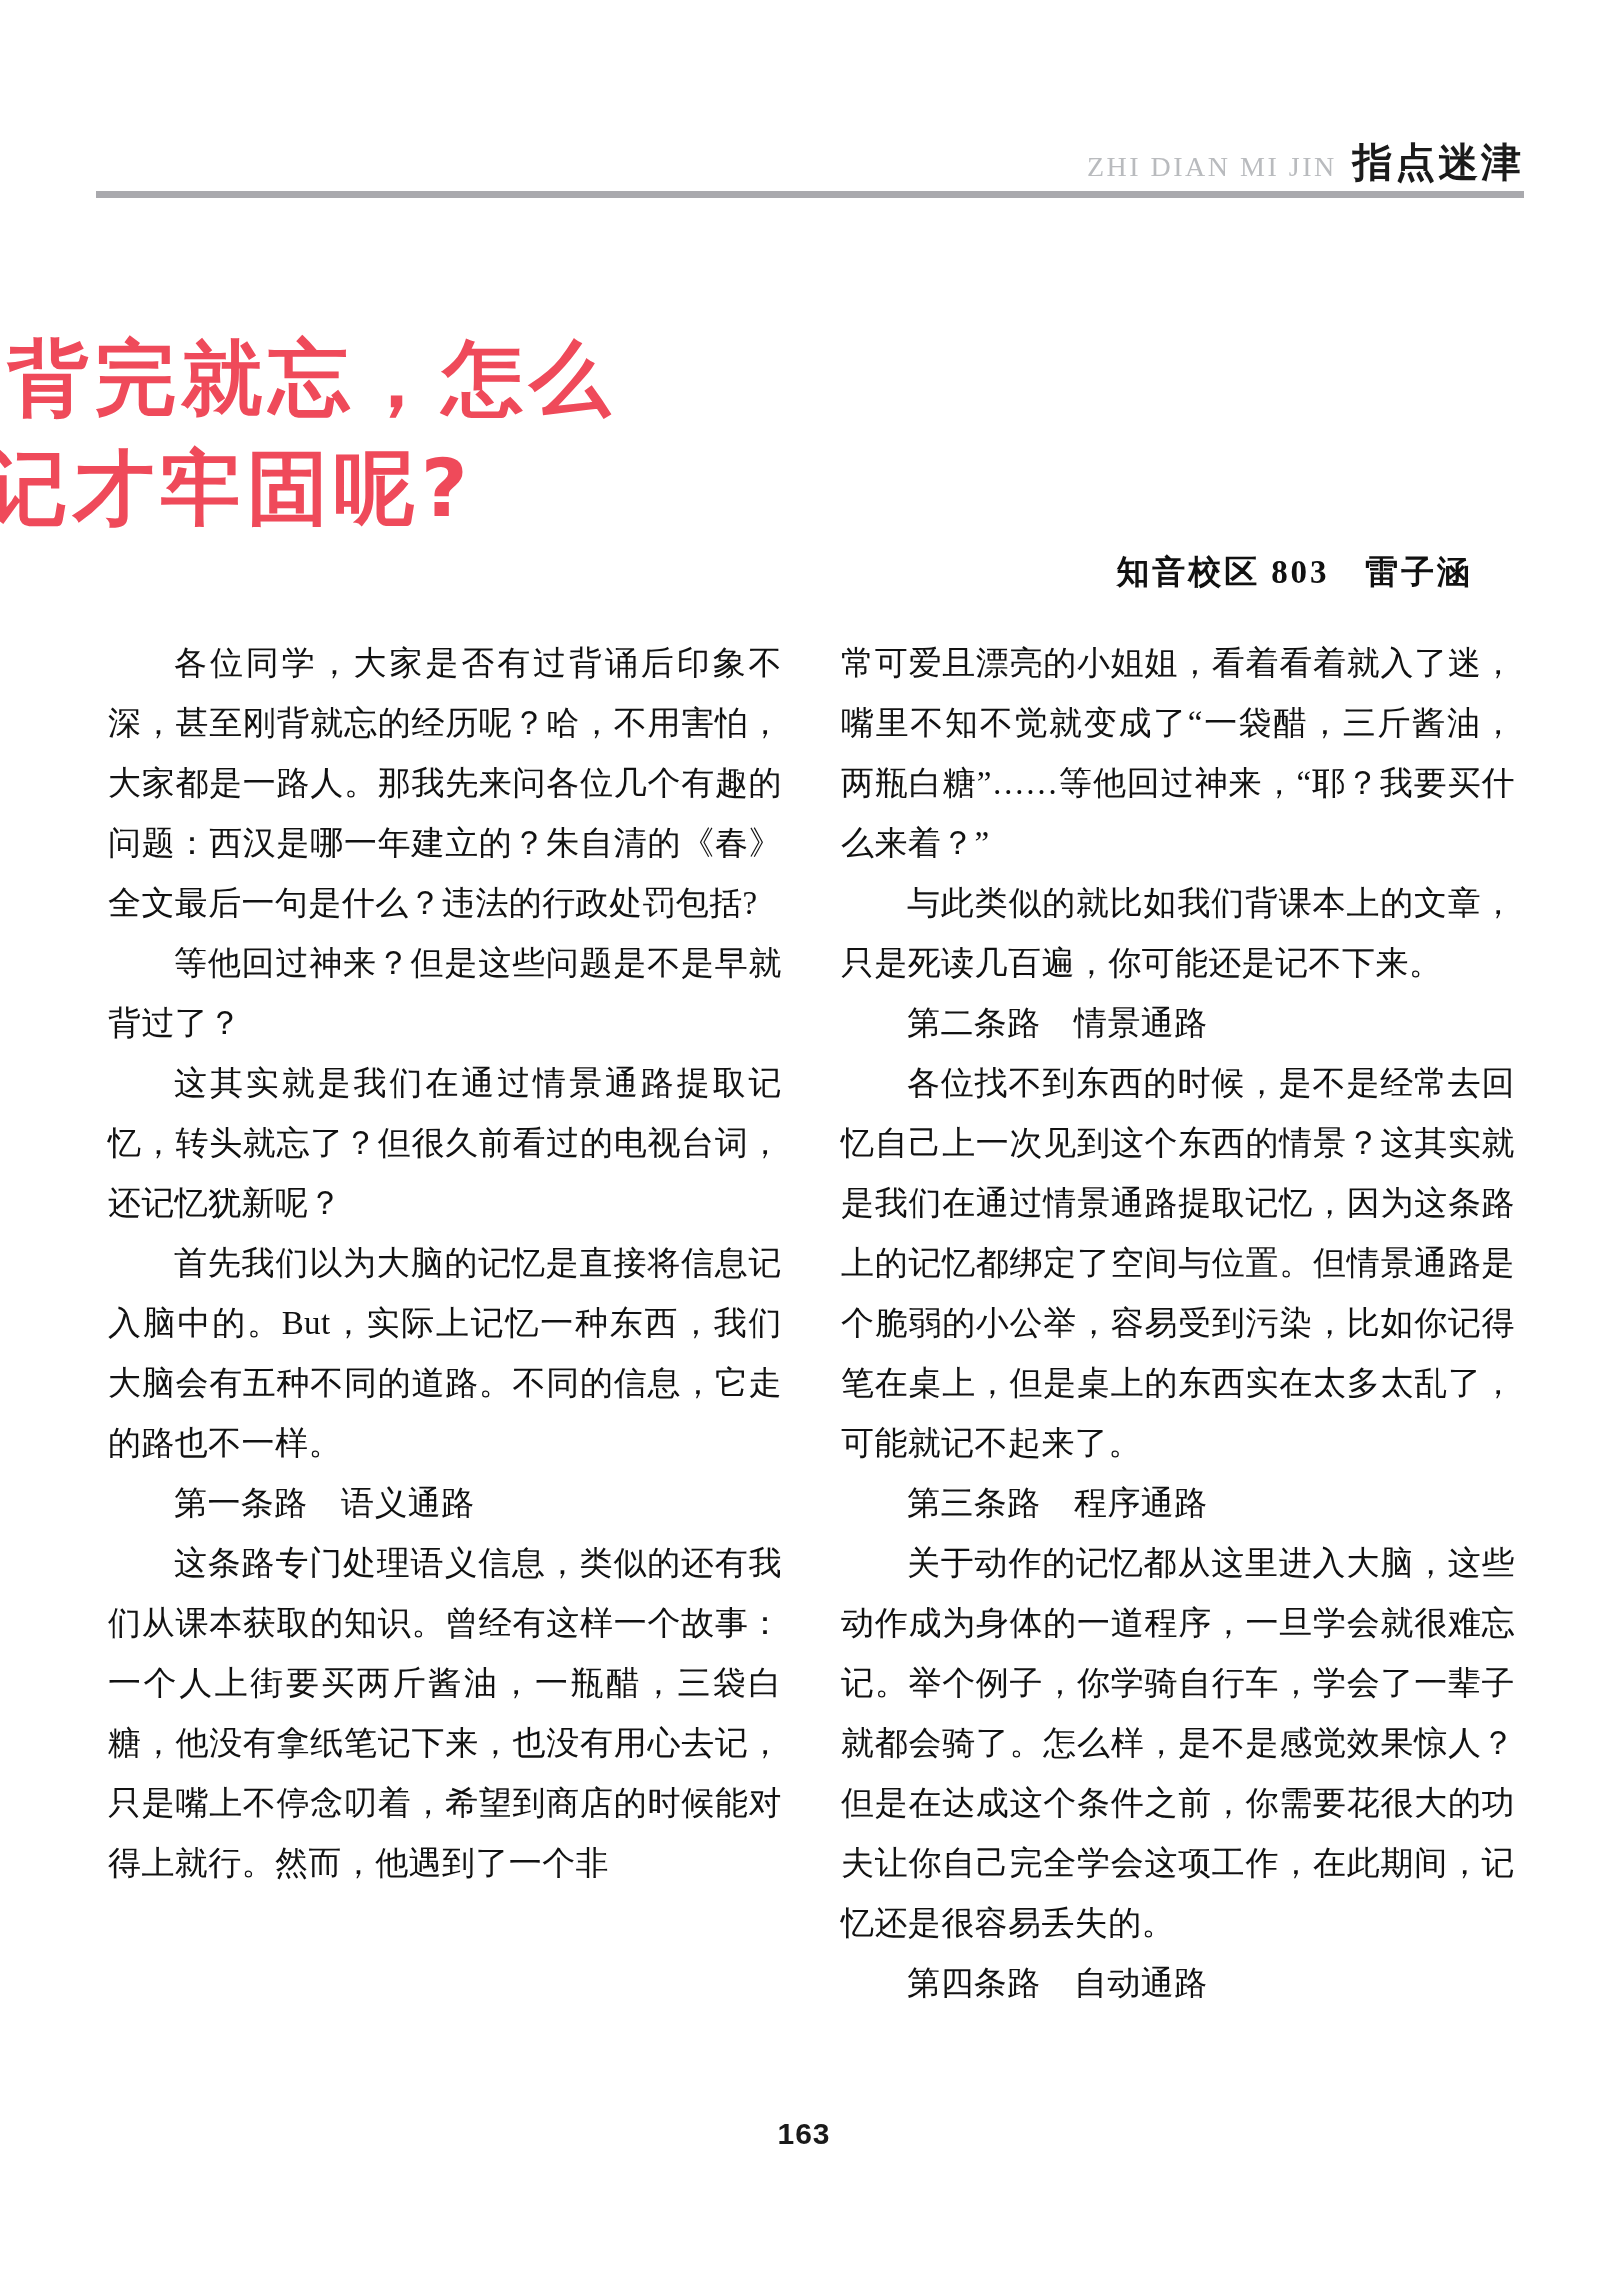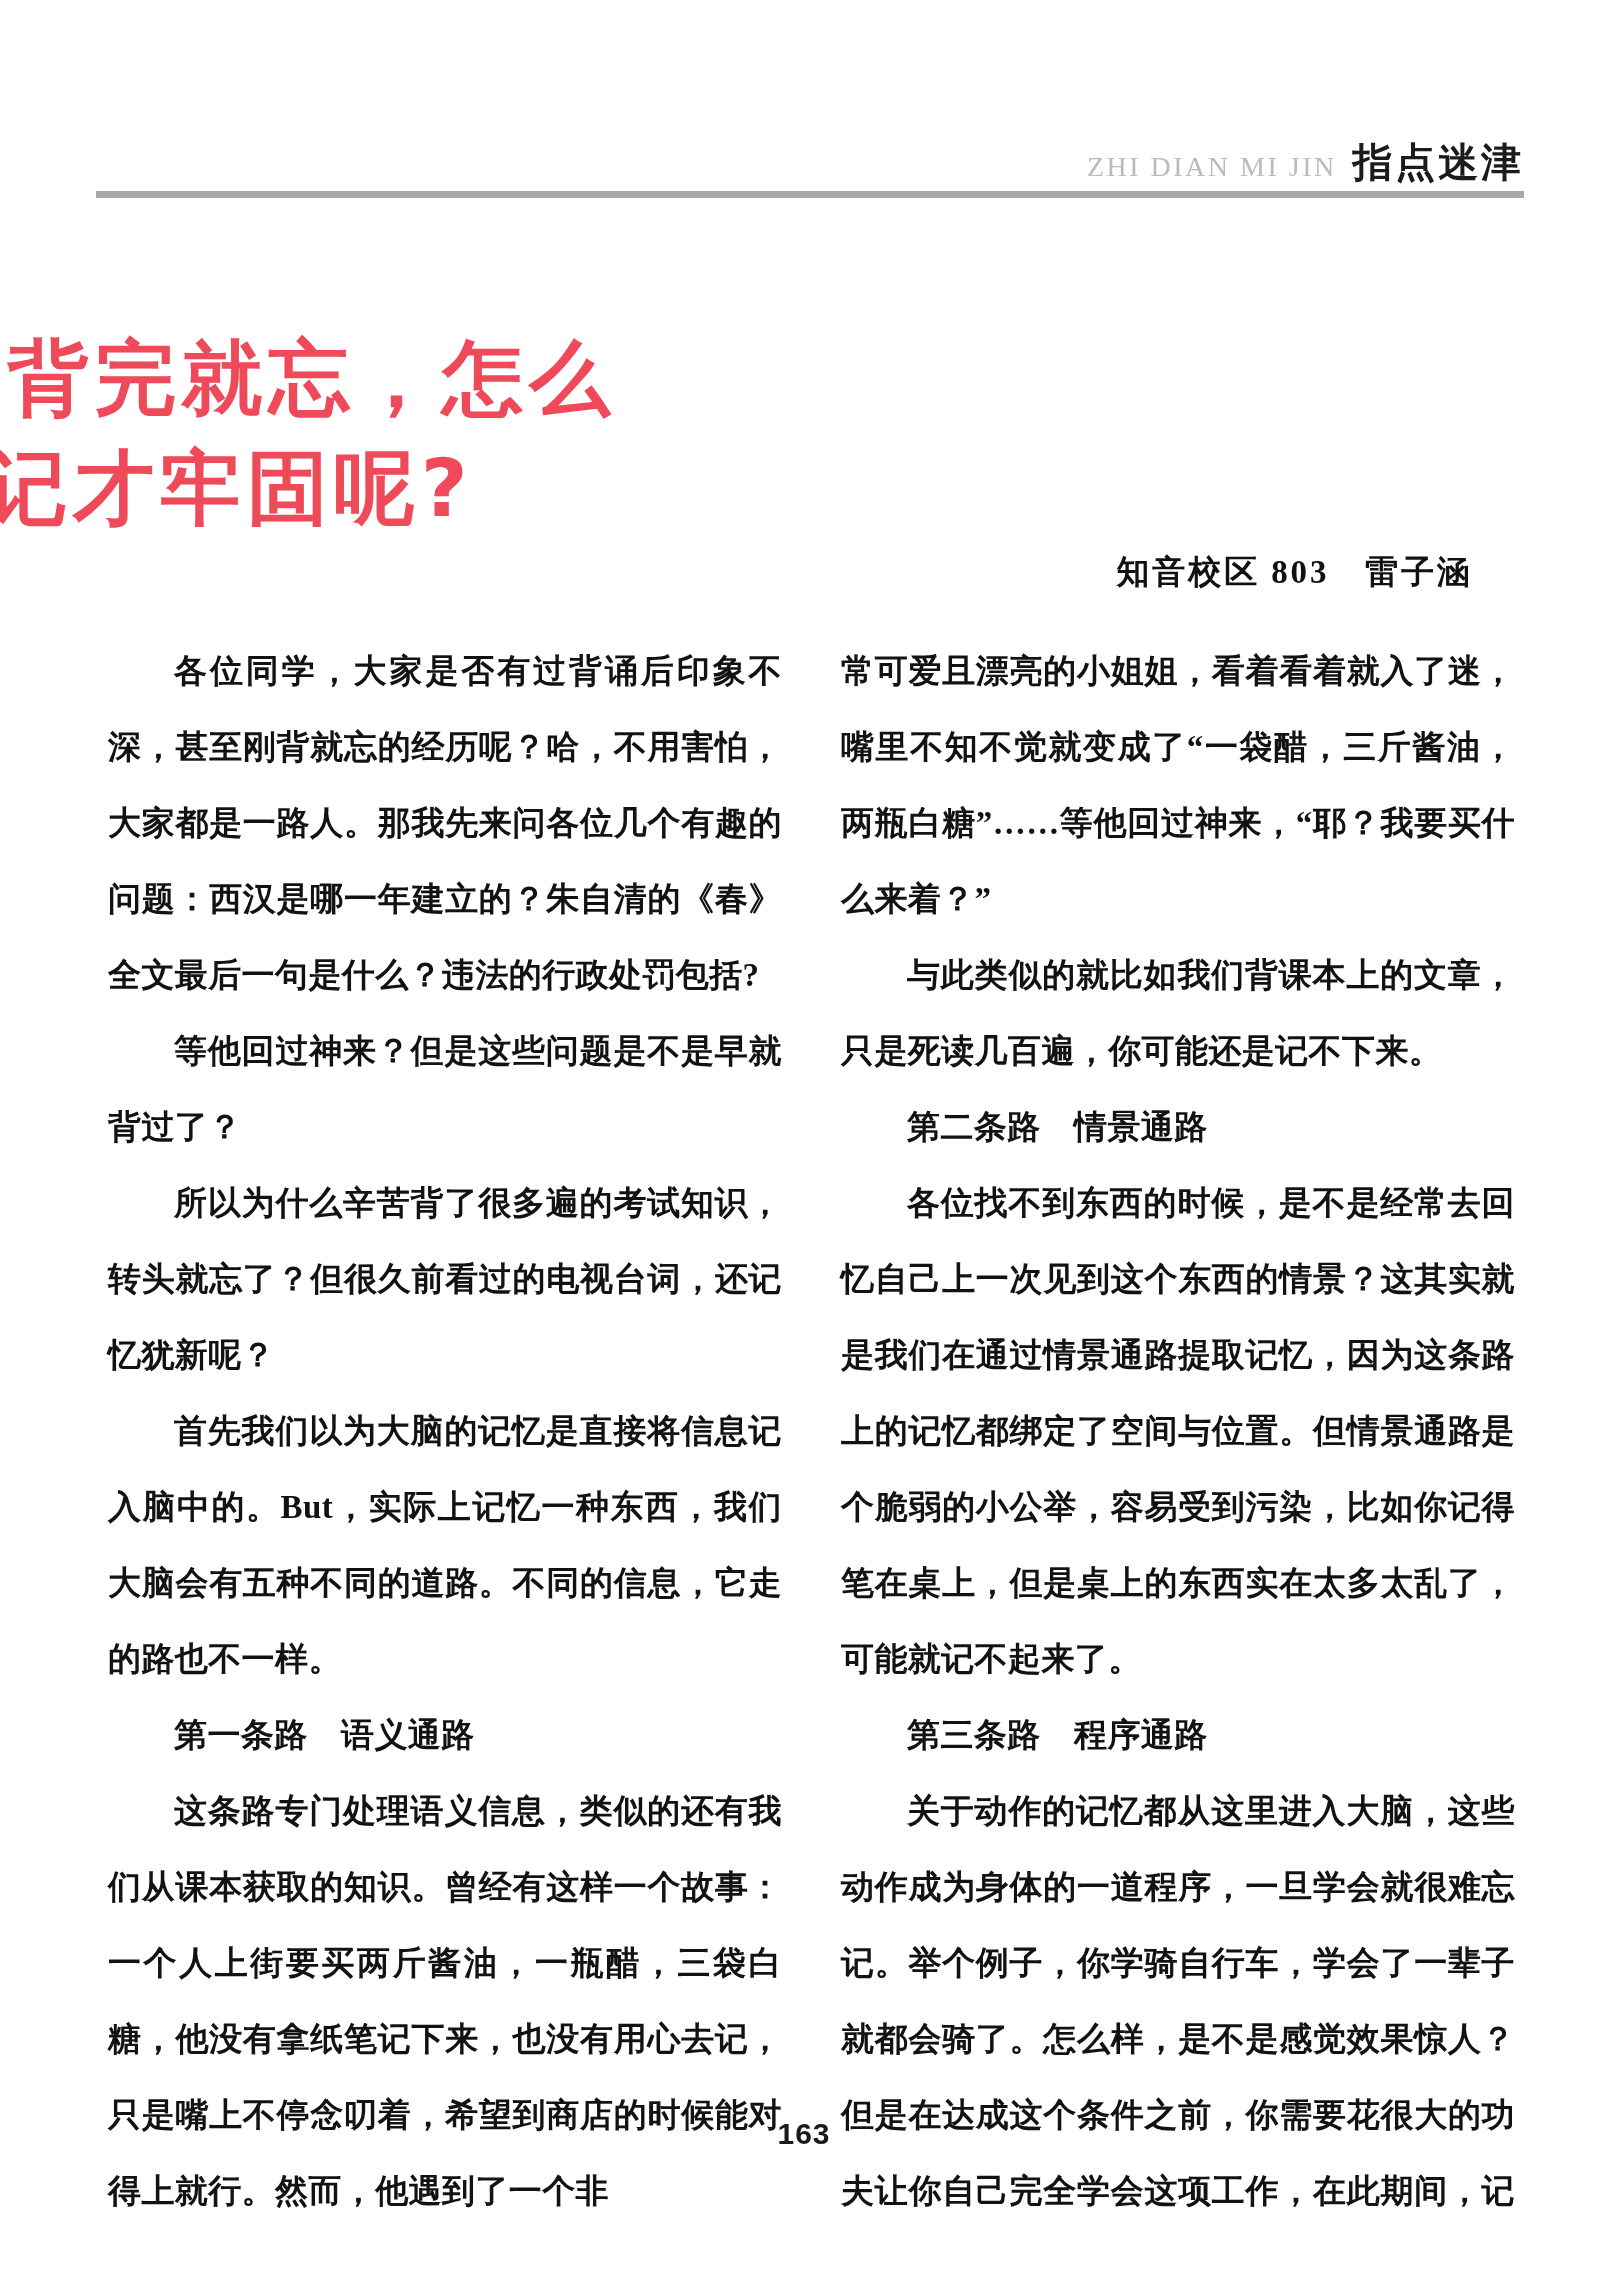--- a/index.html
+++ b/index.html
@@ -89,27 +89,26 @@
     width: 1407px;
     display: flex;
     gap: 59px;
   }
   .col {
     width: 674px;
   }
   .para {
     font-family: "Liberation Serif", "DejaVu Serif", serif;
     font-size: 33px;
-    line-height: 76px;
+    line-height: 60px;
     color: #121212;
     text-align: justify;
     text-justify: inter-ideograph;
     letter-spacing: 0.4px;
     margin: 0;
-    font-weight: bold;
   }
   .para.indent { text-indent: 2em; }
   .para.head { text-indent: 2em; }
 
   
   .folio {
     position: absolute;
     bottom: 71px;
     left: 0;
     right: 12px;
@@ -136,21 +135,21 @@
     <div class="title-line l1">背完就忘，怎么</div>
     <div class="title-line l2">记才牢固呢?</div>
   </div>
 
   <div class="byline">知音校区 803　雷子涵</div>
 
   <div class="columns">
     <div class="col">
       <p class="para indent">各位同学，大家是否有过背诵后印象不深，甚至刚背就忘的经历呢？哈，不用害怕，大家都是一路人。那我先来问各位几个有趣的问题：西汉是哪一年建立的？朱自清的《春》全文最后一句是什么？违法的行政处罚包括?</p>
       <p class="para indent">等他回过神来？但是这些问题是不是早就背过了？</p>
-      <p class="para indent">所以为什么辛苦背了很多遍的考试知识，转头就忘了？但很久前看过的电视台词，还记忆犹新呢？</p>
+      <p class="para indent">这其实就是我们在通过情景通路提取记忆，转头就忘了？但很久前看过的电视台词，还记忆犹新呢？</p>
       <p class="para indent">首先我们以为大脑的记忆是直接将信息记入脑中的。But，实际上记忆一种东西，我们大脑会有五种不同的道路。不同的信息，它走的路也不一样。</p>
       <p class="para head">第一条路　语义通路</p>
       <p class="para indent">这条路专门处理语义信息，类似的还有我们从课本获取的知识。曾经有这样一个故事：一个人上街要买两斤酱油，一瓶醋，三袋白糖，他没有拿纸笔记下来，也没有用心去记，只是嘴上不停念叨着，希望到商店的时候能对得上就行。然而，他遇到了一个非</p>
     </div>
     <div class="col">
       <p class="para">常可爱且漂亮的小姐姐，看着看着就入了迷，嘴里不知不觉就变成了“一袋醋，三斤酱油，两瓶白糖”……等他回过神来，“耶？我要买什么来着？”</p>
       <p class="para indent">与此类似的就比如我们背课本上的文章，只是死读几百遍，你可能还是记不下来。</p>
       <p class="para head">第二条路　情景通路</p>
       <p class="para indent">各位找不到东西的时候，是不是经常去回忆自己上一次见到这个东西的情景？这其实就是我们在通过情景通路提取记忆，因为这条路上的记忆都绑定了空间与位置。但情景通路是个脆弱的小公举，容易受到污染，比如你记得笔在桌上，但是桌上的东西实在太多太乱了，可能就记不起来了。</p>
       <p class="para head">第三条路　程序通路</p>

